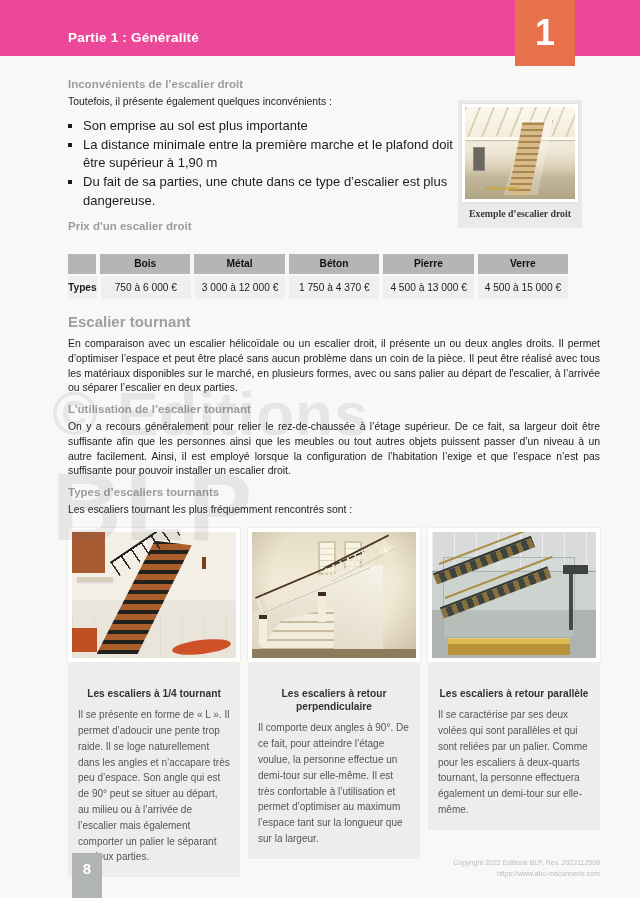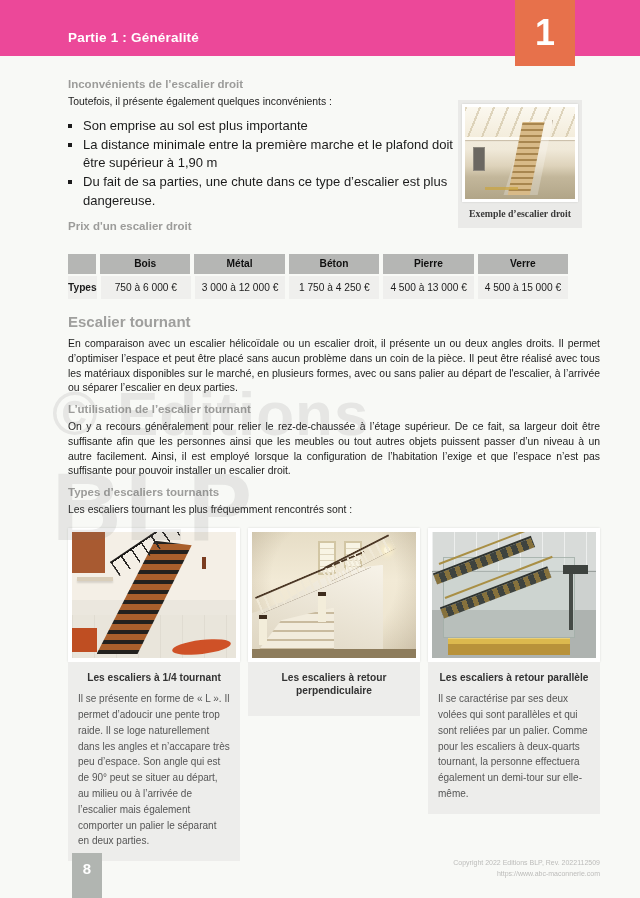--- a/index.html
+++ b/index.html
@@ -43,21 +43,21 @@
   .phead-cell { background:#b5b6b4; font-weight:bold; color:#101010; }
   .corner { background:#b5b6b4; }
   .pdata { background:#efefed; height:23px; }
   .pdata.plabel { font-weight:bold; }
 
   
   .cards { display:flex; gap:8px; margin-top:10px; align-items:flex-start; }
   .card { width:172px; }
   .card .photo-frame { padding:4px; }
   .card-box { background:#ededeb; padding:9px 10px 12px; margin-top:0; }
-  .card-title { font-weight:bold; font-size:10.2px; color:#333; text-align:center; line-height:1.3; margin-bottom:7px; }
+  .card-title { font-weight:bold; font-size:10.2px; color:#333; text-align:center; line-height:1.3; margin-bottom:7px;margin-top:16px; }
   .card-text { font-size:10px; line-height:1.58; color:#555; }
 
   
   .pagenum { position:absolute; left:72px; bottom:0; width:30px; height:45px; background:#b1b5b1;
     color:#fff; font-size:15px; font-weight:bold; display:flex; justify-content:center; padding-top:7px; }
   .copyright { position:absolute; right:40px; bottom:18px; text-align:right; font-size:7px; line-height:1.55; color:#bcbcba; }
 
   
   .ph { position:relative; overflow:hidden; width:100%; }
   .ph div { position:absolute; }
@@ -186,21 +186,21 @@
         <div class="pcell phead-cell">Bois</div>
         <div class="pcell phead-cell">Métal</div>
         <div class="pcell phead-cell">Béton</div>
         <div class="pcell phead-cell">Pierre</div>
         <div class="pcell phead-cell">Verre</div>
       </div>
       <div class="prow">
         <div class="pcell plabel pdata">Types</div>
         <div class="pcell pdata">750 à 6 000 €</div>
         <div class="pcell pdata">3 000 à 12 000 €</div>
-        <div class="pcell pdata">1 750 à 4 250 €</div>
+        <div class="pcell pdata">1 750 à 4 370 €</div>
         <div class="pcell pdata">4 500 à 13 000 €</div>
         <div class="pcell pdata">4 500 à 15 000 €</div>
       </div>
     </div>
 
     <h2 class="big">Escalier tournant</h2>
     <p class="body just">En comparaison avec un escalier hélicoïdale ou un escalier droit, il présente un ou deux angles droits. Il permet d’optimiser l’espace et peut être placé sans aucun problème dans un coin de la pièce. Il peut être réalisé avec tous les matériaux disponibles sur le marché, en plusieurs formes, avec ou sans palier au départ de l'escalier, à l’arrivée ou séparer l’escalier en deux parties.</p>
 
     <h3 class="sub">L’utilisation de l’escalier tournant</h3>
     <p class="body just">On y a recours généralement pour relier le rez-de-chaussée à l’étage supérieur. De ce fait, sa largeur doit être suffisante afin que les personnes ainsi que les meubles ou tout autres objets puissent passer d’un niveau à un autre facilement. Ainsi, il est employé lorsque la configuration de l’habitation l’exige et que l’espace n’est pas suffisante pour pouvoir installer un escalier droit.</p>
@@ -239,20 +239,21 @@
             <div class="c-steps"></div>
             <div class="c-rail1"></div>
             <div class="c-rail2"></div>
             <div class="c-post c-post1"></div>
             <div class="c-post c-post2"></div>
             <div class="c-floor"></div>
           </div>
         </div>
         <div class="card-box">
           <div class="card-title">Les escaliers à retour perpendiculaire</div>
+          <div class="card-text">Il comporte deux angles à 90°. De ce fait, pour atteindre l’étage voulue, la personne effectue un demi-tour sur elle-même. Il est très confortable à l’utilisation et permet d’optimiser au maximum l’espace tant sur la longueur que sur la largeur.</div>
         </div>
       </div>
 
       <div class="card">
         <div class="photo-frame">
           <div class="ph ph-d">
             <div class="d-wins"></div>
             <div class="d-glass"></div>
             <div class="d-plat"></div>
             <div class="d-post"></div>

